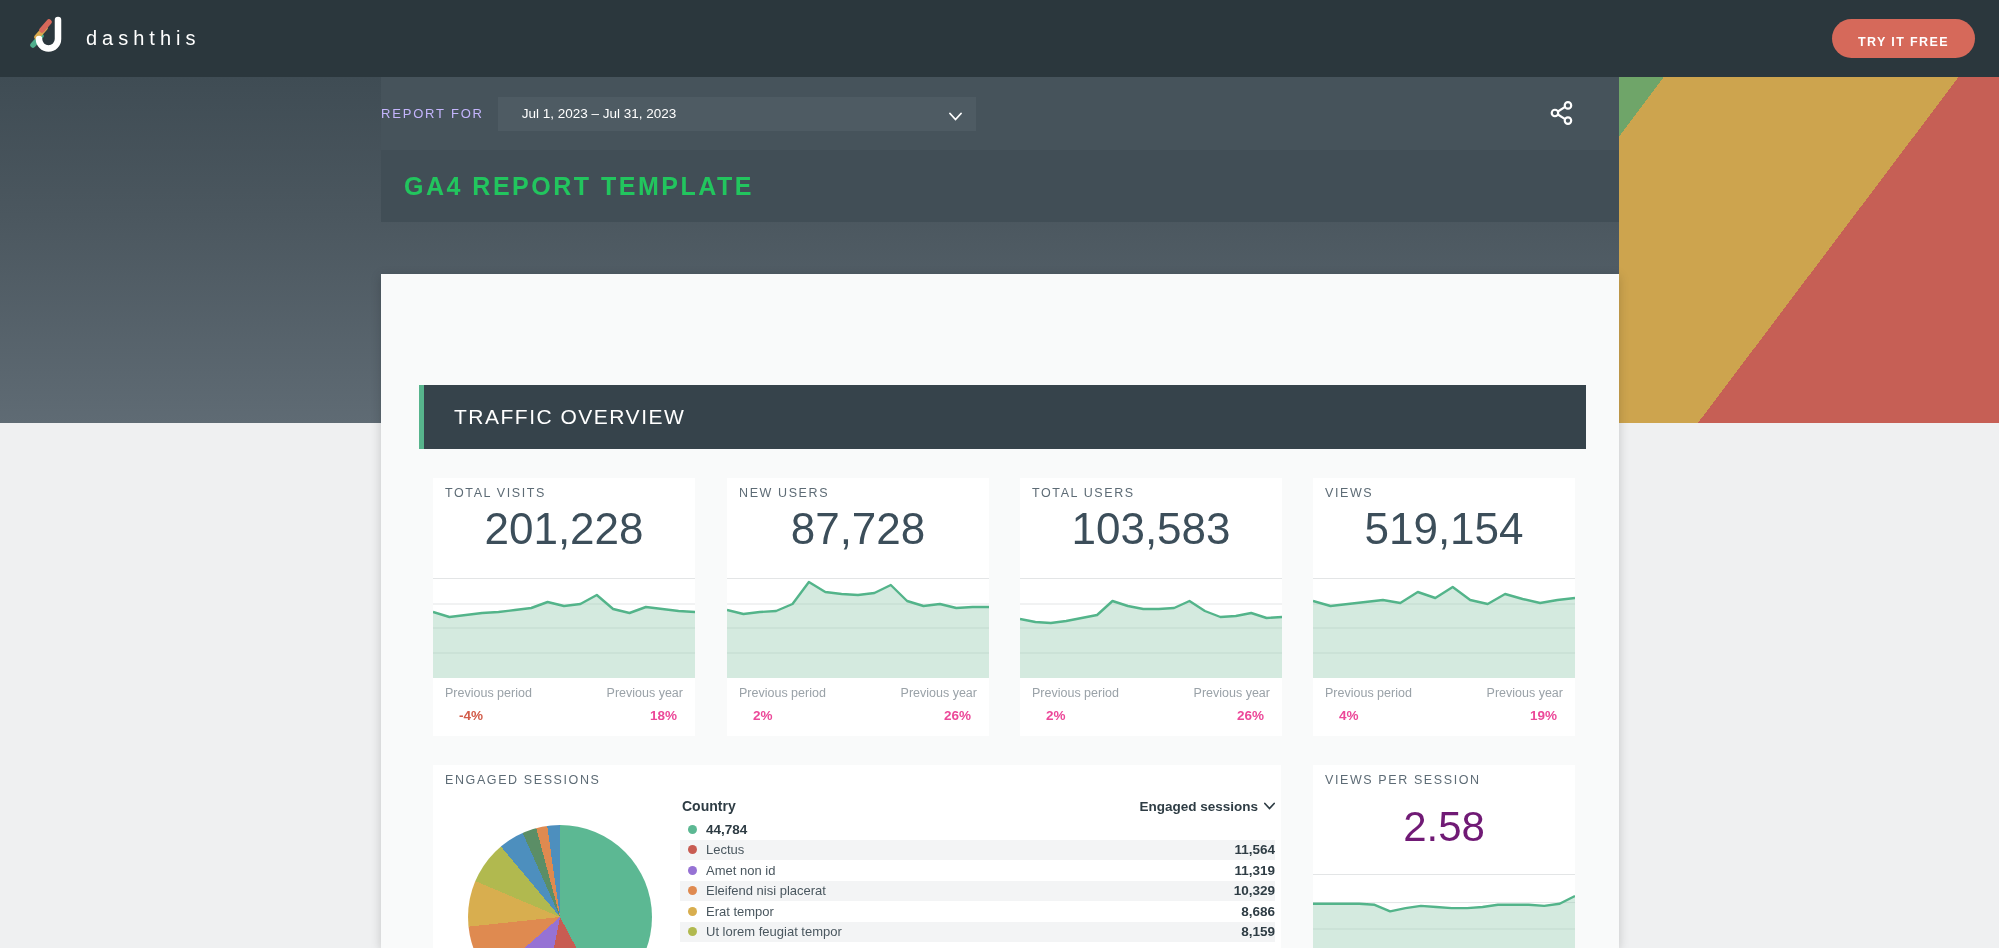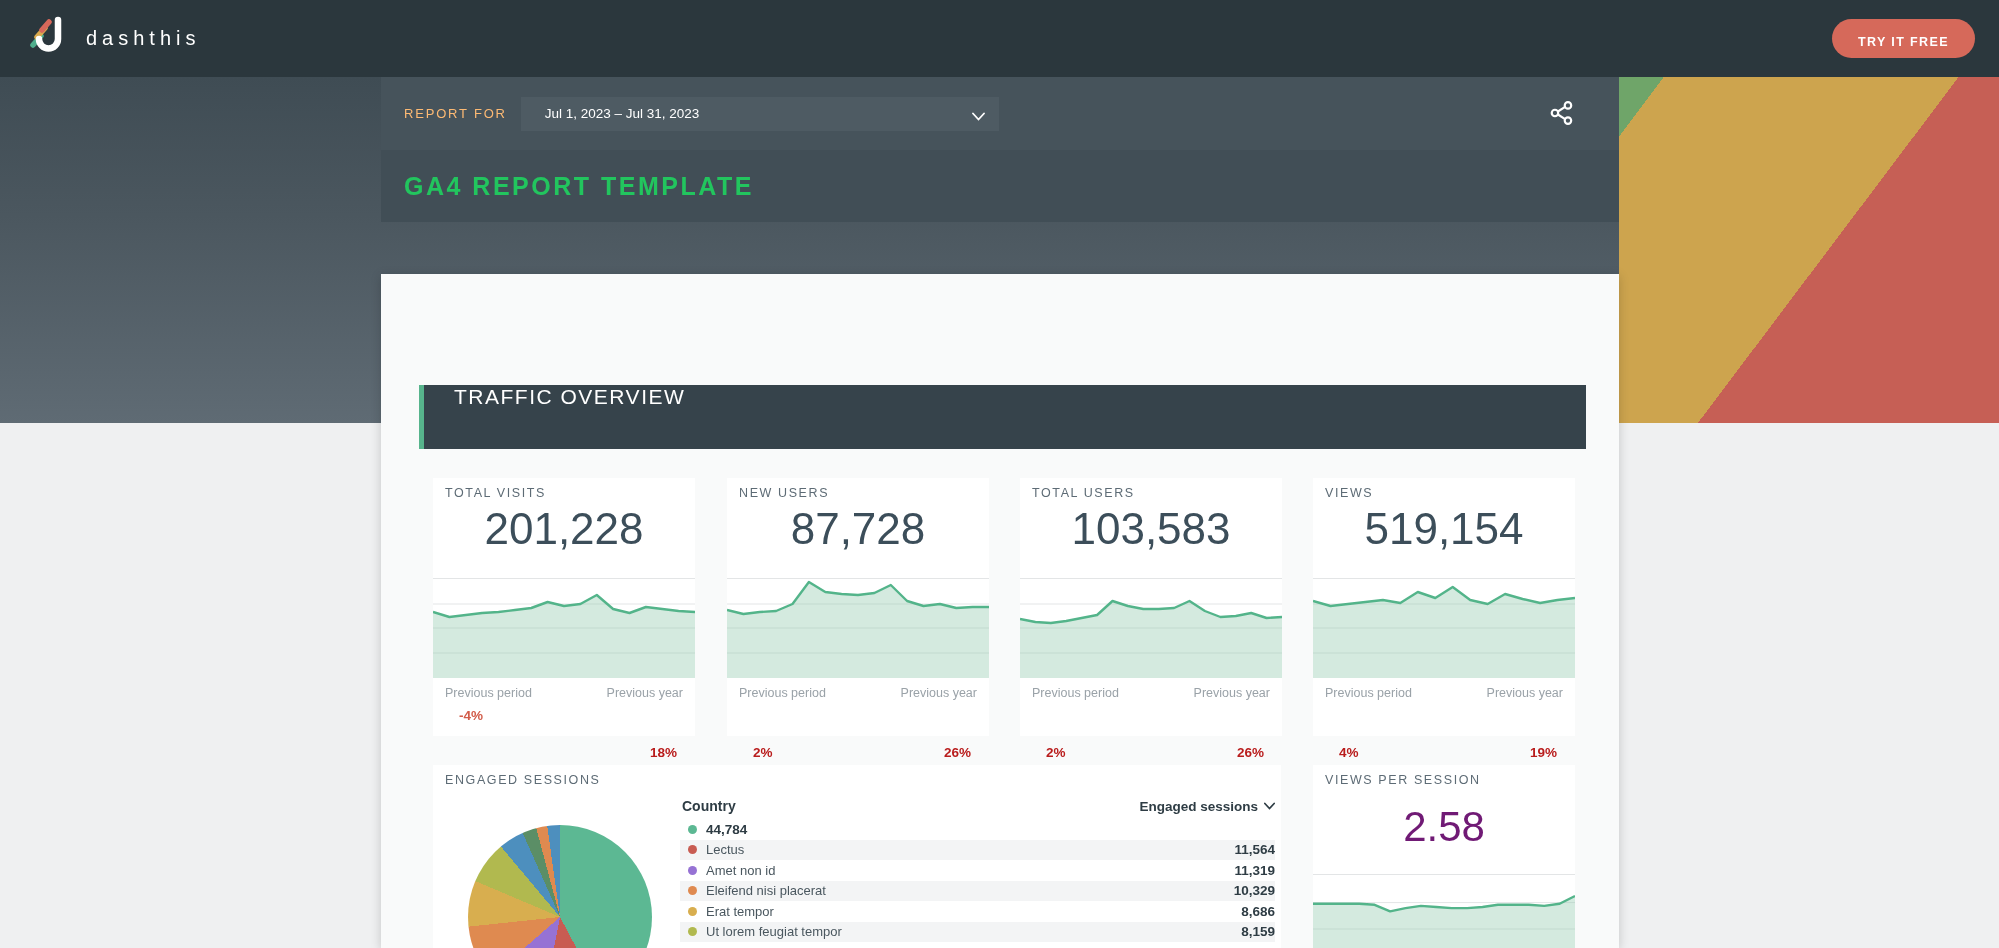--- a/index.html
+++ b/index.html
@@ -14,48 +14,48 @@
 
   
   .hero{position:absolute;left:0;top:77px;width:100%;height:346px;background:linear-gradient(180deg,#3f4c54 0%,#4b575f 40%,#5f6b74 100%);}
   .hero-stripes{position:absolute;left:1619px;top:0;right:0;height:100%;
        background:linear-gradient(127deg,#6fa569 0%,#6fa569 7%,#cda44e 7%,#cda44e 53%,#c65f55 53%,#c65f55 100%);}
 
   .band{position:absolute;left:381px;width:1238px;}
   .band1{top:77px;height:73px;background:#46535b;}
   .band2{top:150px;height:72px;background:#414e56;display:flex;align-items:center;}
   .report-for-row{display:flex;align-items:center;height:100%;}
-  .report-for-label{color:#fdba74;font-size:13px;letter-spacing:1.8px;margin-left:23px;font-weight:400;}
+  .report-for-label{color:#c4b5fd;font-size:13px;letter-spacing:1.8px;font-weight:400;}
   .date-dropdown{margin-left:14px;width:478px;height:34px;background:#4e5b63;display:flex;align-items:center;
        color:#fff;font-size:13.5px;cursor:pointer;position:relative;}
   .date-dropdown .dd-text{margin-left:24px;}
   .dd-chevron{position:absolute;right:14px;top:12px;}
   .share-btn{position:absolute;right:42px;top:22px;width:30px;height:30px;background:none;border:none;cursor:pointer;padding:0;}
   .page-title{color:#22c55e;font-size:25px;font-weight:bold;letter-spacing:2.5px;margin-left:23px;}
 
   
   .card{position:absolute;left:381px;top:274px;width:1238px;height:674px;background:#f9fafa;
         box-shadow:0 2px 10px rgba(0,0,0,0.18);overflow:hidden;}
   .section-bar{position:absolute;left:38px;top:111px;width:1162px;height:64px;background:#36434b;
-        border-left:5px solid #57b48c;display:flex;}
+        border-left:5px solid #57b48c;display:flex;align-items:center;}
   .section-title{color:#fff;font-size:21px;letter-spacing:1.5px;margin-left:30px;font-weight:400;}
 
   
   .widget{position:absolute;background:#fff;}
   .w-label{position:absolute;left:12px;top:8px;font-size:12.5px;letter-spacing:1.6px;color:#5d6b75;}
 
   .kpi{width:262px;height:258px;top:204px;}
   .kpi-value{position:absolute;left:0;top:26px;width:100%;text-align:center;font-size:44px;color:#3c4e5a;font-weight:400;}
   .spark{position:absolute;left:0;top:100px;width:262px;height:100px;}
   .prev-labels,.prev-values{position:absolute;left:12px;right:12px;display:flex;justify-content:space-between;}
   .prev-labels{top:208px;font-size:12.5px;color:#9aa2a8;}
   .prev-values{top:230px;font-size:13.5px;font-weight:bold;}
   .prev-values .left{margin-left:14px;}
   .prev-values .right{margin-right:6px;}
-  .pos{color:#b91c1c;margin-top:37px;}
+  .pos{color:#ec4899;}
   .neg{color:#d25c49;}
 
   .engaged{left:52px;top:491px;width:848px;height:200px;}
   .pie{position:absolute;left:35px;top:60px;width:184px;height:184px;border-radius:50%;}
   .etable{position:absolute;left:247px;top:28px;width:595px;}
   .etable-head{display:flex;justify-content:space-between;align-items:center;height:26px;}
   .col-country{font-size:14px;font-weight:bold;color:#2e3c44;padding-left:2px;}
   .col-metric{font-size:13.5px;font-weight:bold;color:#2e3c44;display:flex;align-items:center;gap:6px;cursor:pointer;background:none;border:none;font-family:inherit;padding:0;}
   .erow{display:flex;align-items:center;height:20.5px;font-size:13px;color:#4a575f;}
   .erow.alt{background:#f3f4f5;}

